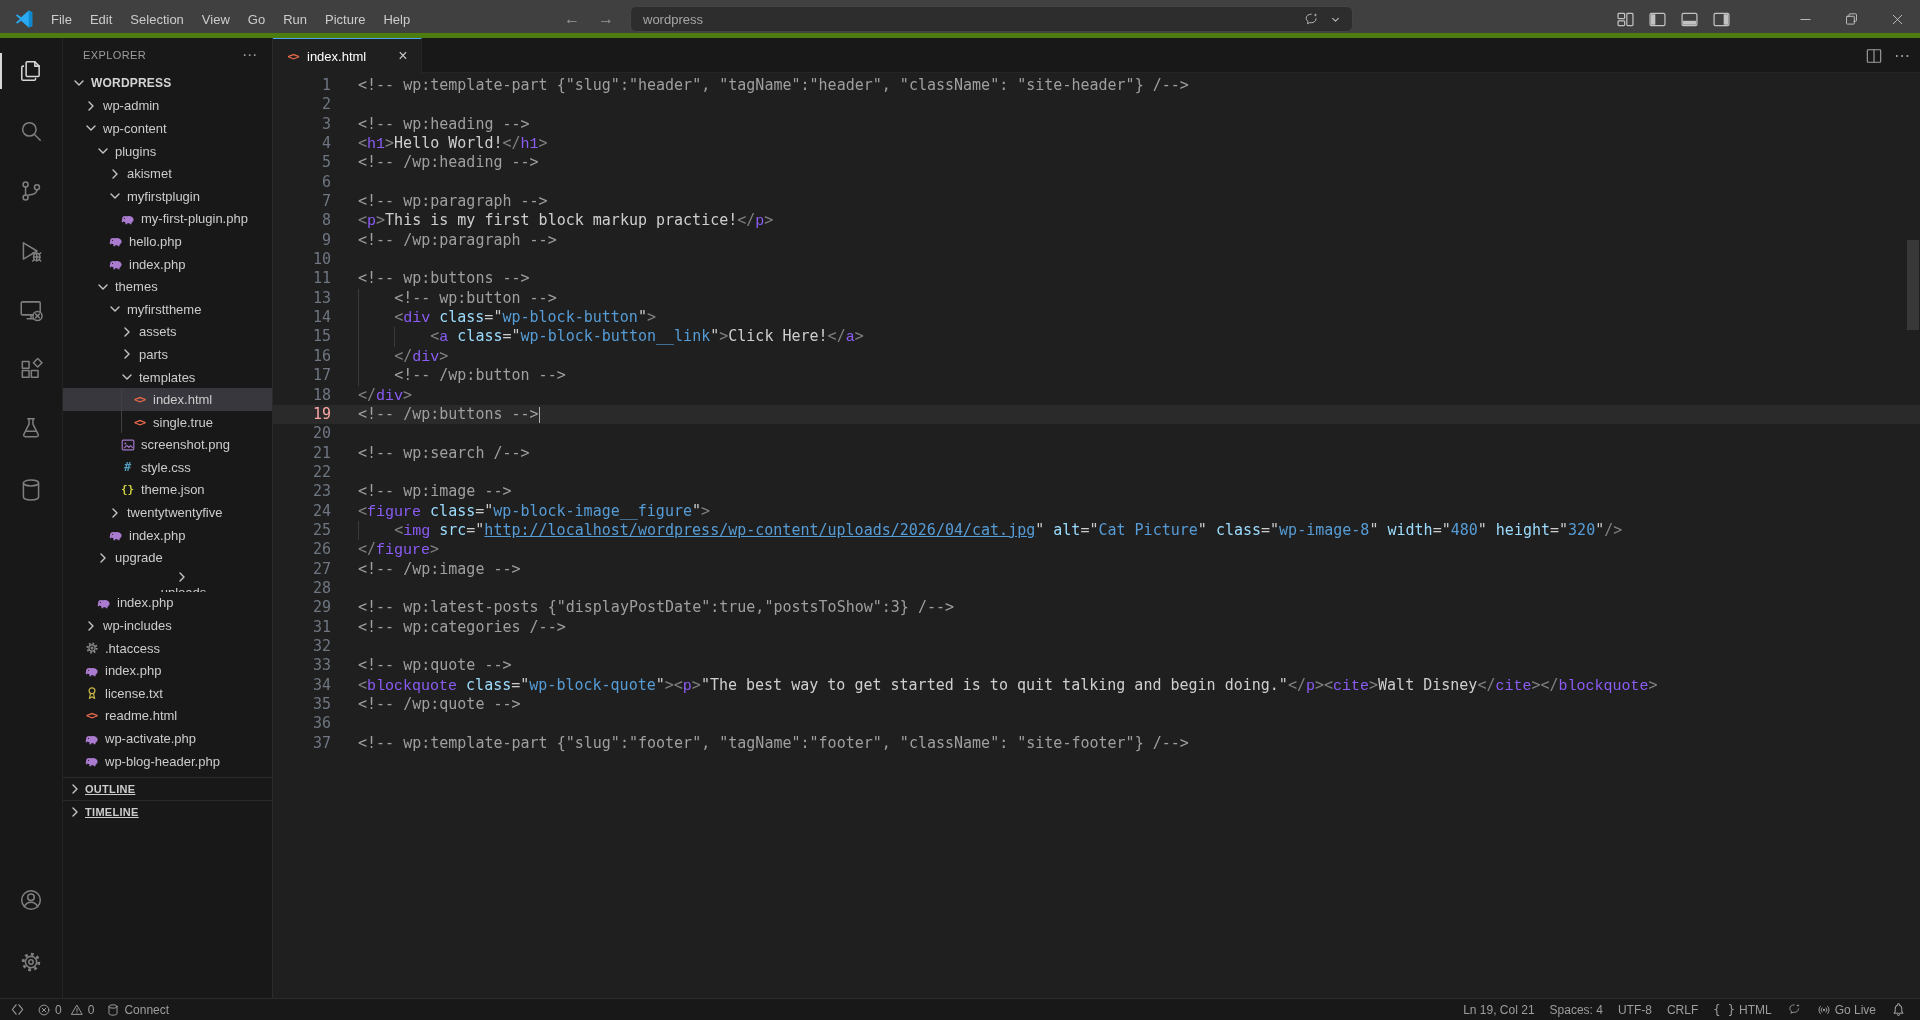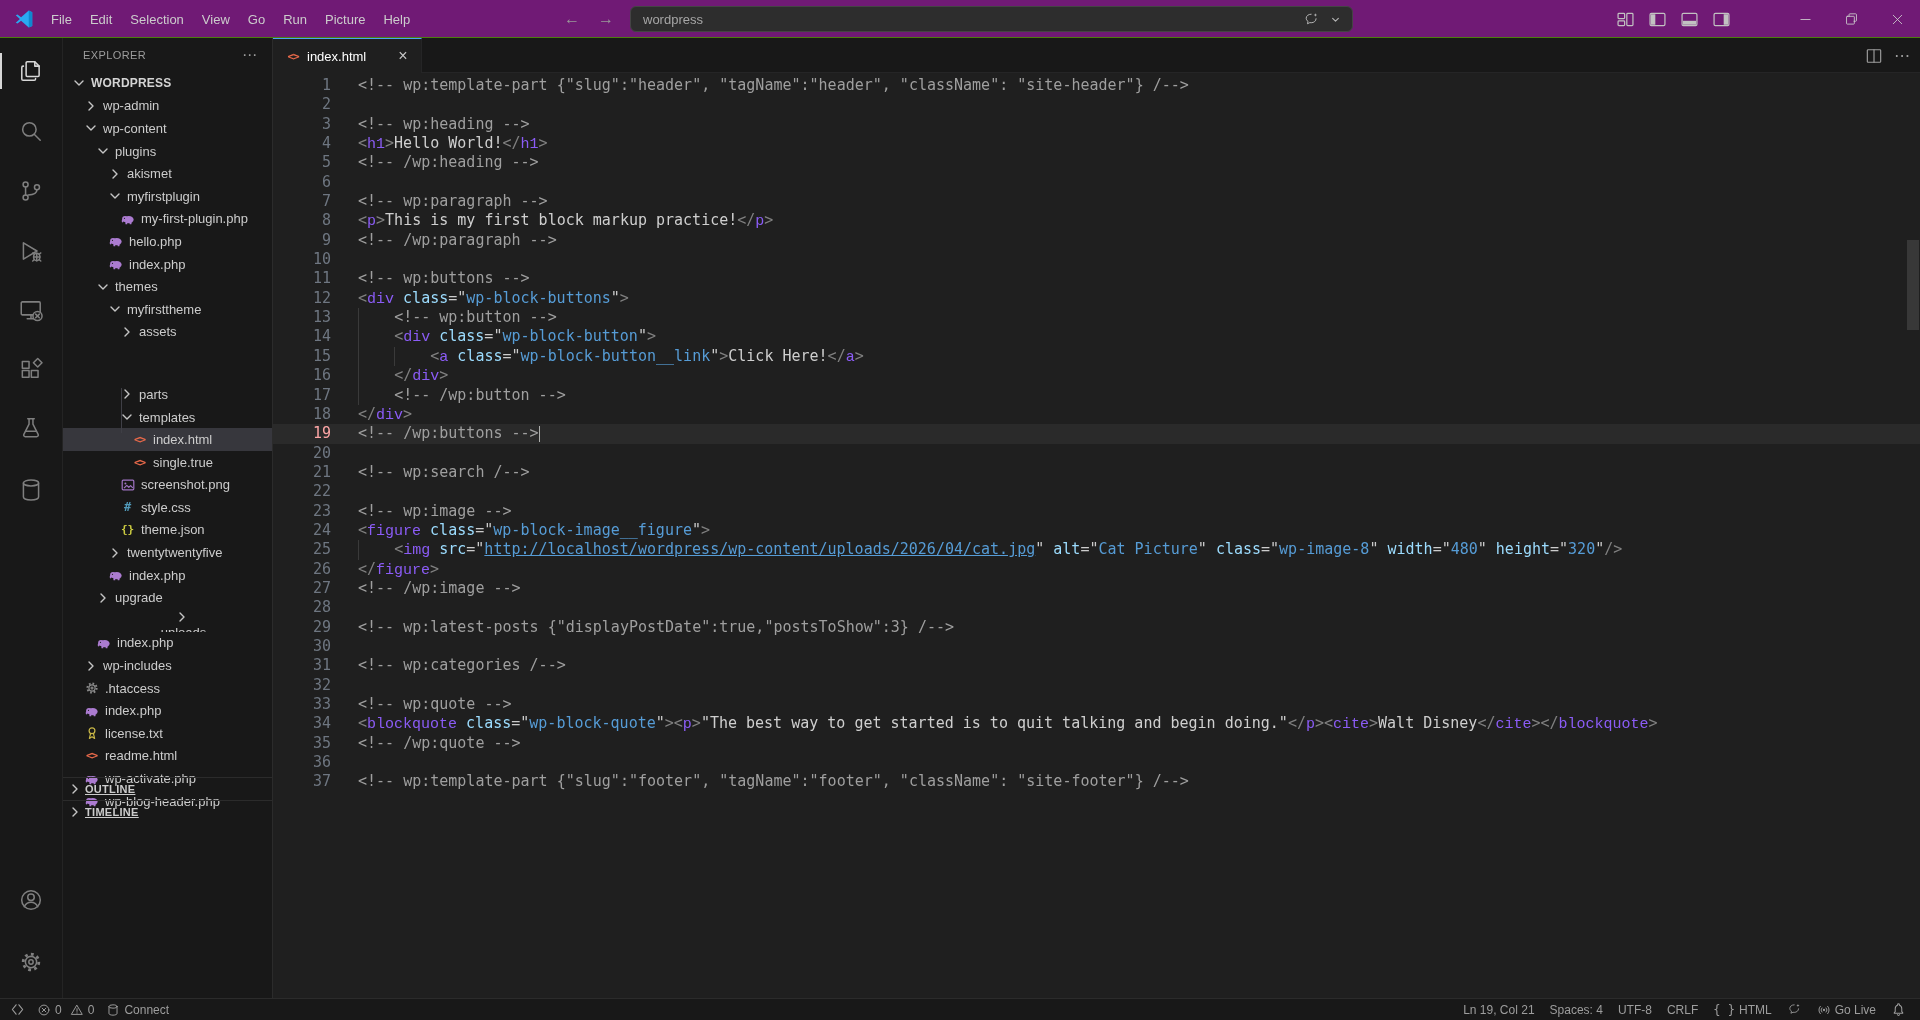--- a/index.html
+++ b/index.html
@@ -1,22 +1,22 @@
 <!DOCTYPE html>
 <html><head>
 <meta charset="utf-8">
 <style>
   * { margin:0; padding:0; box-sizing:border-box; }
   html,body { width:1920px; height:1020px; overflow:hidden; background:#1f1f1f;
     font-family:"Liberation Sans","DejaVu Sans",sans-serif; -webkit-font-smoothing:antialiased; }
   svg { display:block; }
 
   
-  .titlebar { position:absolute; left:0; top:0; width:1920px; height:38px; background:#701a75;
-    border-bottom:1px solid #4d7c0f; z-index:5; }
+  .titlebar { position:absolute; left:0; top:0; width:1920px; height:38px; background:#404040;
+    border-bottom:5px solid #4d7c0f; z-index:5; }
   .vslogo { position:absolute; left:13px; top:8px; width:22px; height:22px; }
   .menubar { position:absolute; left:42px; top:0; height:38px; display:flex; align-items:center; }
   .menu-item { color:#cccccc; font-size:13px; padding:5px 9px; border-radius:5px; cursor:default; }
   .nav-arrows { position:absolute; left:562px; top:0; height:38px; display:flex; align-items:center; gap:14px;
     color:#9a9a9a; font-size:16px; }
   .nav-arrows span { width:20px; text-align:center; }
   .searchbox { position:absolute; left:630px; top:6px; width:723px; height:26px; background:#2d2d2d;
     border:1px solid #444444; border-radius:6px; display:flex; align-items:center; padding:0 10px 0 12px; }
   .searchbox .stext { color:#a6a6a6; font-size:13px; flex:1; }
   .searchbox .sicons { display:flex; align-items:center; gap:9px; color:#b4b4b4; }
@@ -375,21 +375,21 @@
         <span class="tlabel">myfirsttheme</span>
       </div>
       <div class="tree-row" style="padding-left: 56px;">
         <span class="twist">
           <svg viewBox="0 0 16 16" fill="none" stroke="currentColor" stroke-width="1.4" stroke-linejoin="round" stroke-linecap="round">
             <path d="M6 4l4 4-4 4"></path>
           </svg>
         </span>
         <span class="tlabel">assets</span>
       </div>
-      <div class="tree-row" style="padding-left: 56px; margin-top: 40px;">
+      <div class="tree-row" style="padding-left: 56px;">
         <span class="twist">
           <svg viewBox="0 0 16 16" fill="none" stroke="currentColor" stroke-width="1.4" stroke-linejoin="round" stroke-linecap="round">
             <path d="M6 4l4 4-4 4"></path>
           </svg>
         </span>
         <span class="tlabel">parts</span>
       </div>
       <div class="tree-row" style="padding-left: 56px;">
         <span class="twist">
           <svg viewBox="0 0 16 16" fill="none" stroke="currentColor" stroke-width="1.4" stroke-linejoin="round" stroke-linecap="round">
@@ -598,39 +598,37 @@
       <div class="code-line"><span class="gutter">2</span><span class="ctext"></span></div>
       <div class="code-line"><span class="gutter">3</span><span class="ctext"><span class="s-cm">&lt;!-- wp:heading --&gt;</span></span></div>
       <div class="code-line"><span class="gutter">4</span><span class="ctext"><span class="s-pn">&lt;</span><span class="s-tag">h1</span><span class="s-pn">&gt;</span><span class="s-txt">Hello World!</span><span class="s-pn">&lt;/</span><span class="s-tag">h1</span><span class="s-pn">&gt;</span></span></div>
       <div class="code-line"><span class="gutter">5</span><span class="ctext"><span class="s-cm">&lt;!-- /wp:heading --&gt;</span></span></div>
       <div class="code-line"><span class="gutter">6</span><span class="ctext"></span></div>
       <div class="code-line"><span class="gutter">7</span><span class="ctext"><span class="s-cm">&lt;!-- wp:paragraph --&gt;</span></span></div>
       <div class="code-line"><span class="gutter">8</span><span class="ctext"><span class="s-pn">&lt;</span><span class="s-tag">p</span><span class="s-pn">&gt;</span><span class="s-txt">This is my first block markup practice!</span><span class="s-pn">&lt;/</span><span class="s-tag">p</span><span class="s-pn">&gt;</span></span></div>
       <div class="code-line"><span class="gutter">9</span><span class="ctext"><span class="s-cm">&lt;!-- /wp:paragraph --&gt;</span></span></div>
       <div class="code-line"><span class="gutter">10</span><span class="ctext"></span></div>
       <div class="code-line"><span class="gutter">11</span><span class="ctext"><span class="s-cm">&lt;!-- wp:buttons --&gt;</span></span></div>
-      <div class="code-line"><span class="gutter">12</span><span class="ctext"><span class="s-pn">&lt;</span><span class="s-tag">div</span><span class="s-txt"> </span><span class="s-attr">class</span><span class="s-eq">=</span><span class="s-q">"</span><span class="s-val">wp-block-buttons</span><span class="s-q">"</span><span class="s-pn">&gt;</span></span></div>
       <div class="code-line"><span class="gutter">13</span><span class="ctext"><i class="guide" style="left: 0ch;"></i><span class="s-txt">    </span><span class="s-cm">&lt;!-- wp:button --&gt;</span></span></div>
       <div class="code-line"><span class="gutter">14</span><span class="ctext"><i class="guide" style="left: 0ch;"></i><span class="s-txt">    </span><span class="s-pn">&lt;</span><span class="s-tag">div</span><span class="s-txt"> </span><span class="s-attr">class</span><span class="s-eq">=</span><span class="s-q">"</span><span class="s-val">wp-block-button</span><span class="s-q">"</span><span class="s-pn">&gt;</span></span></div>
       <div class="code-line"><span class="gutter">15</span><span class="ctext"><i class="guide" style="left: 0ch;"></i><i class="guide" style="left: 4ch;"></i><span class="s-txt">        </span><span class="s-pn">&lt;</span><span class="s-tag">a</span><span class="s-txt"> </span><span class="s-attr">class</span><span class="s-eq">=</span><span class="s-q">"</span><span class="s-val">wp-block-button__link</span><span class="s-q">"</span><span class="s-pn">&gt;</span><span class="s-txt">Click Here!</span><span class="s-pn">&lt;/</span><span class="s-tag">a</span><span class="s-pn">&gt;</span></span></div>
       <div class="code-line"><span class="gutter">16</span><span class="ctext"><i class="guide" style="left: 0ch;"></i><span class="s-txt">    </span><span class="s-pn">&lt;/</span><span class="s-tag">div</span><span class="s-pn">&gt;</span></span></div>
       <div class="code-line"><span class="gutter">17</span><span class="ctext"><i class="guide" style="left: 0ch;"></i><span class="s-txt">    </span><span class="s-cm">&lt;!-- /wp:button --&gt;</span></span></div>
       <div class="code-line"><span class="gutter">18</span><span class="ctext"><span class="s-pn">&lt;/</span><span class="s-tag">div</span><span class="s-pn">&gt;</span></span></div>
       <div class="code-line active"><span class="gutter">19</span><span class="ctext"><span class="s-cm">&lt;!-- /wp:buttons --&gt;</span><i class="caret" style="left: 20ch;"></i></span></div>
       <div class="code-line"><span class="gutter">20</span><span class="ctext"></span></div>
       <div class="code-line"><span class="gutter">21</span><span class="ctext"><span class="s-cm">&lt;!-- wp:search /--&gt;</span></span></div>
       <div class="code-line"><span class="gutter">22</span><span class="ctext"></span></div>
       <div class="code-line"><span class="gutter">23</span><span class="ctext"><span class="s-cm">&lt;!-- wp:image --&gt;</span></span></div>
       <div class="code-line"><span class="gutter">24</span><span class="ctext"><span class="s-pn">&lt;</span><span class="s-tag">figure</span><span class="s-txt"> </span><span class="s-attr">class</span><span class="s-eq">=</span><span class="s-q">"</span><span class="s-val">wp-block-image__figure</span><span class="s-q">"</span><span class="s-pn">&gt;</span></span></div>
       <div class="code-line"><span class="gutter">25</span><span class="ctext"><i class="guide" style="left: 0ch;"></i><span class="s-txt">    </span><span class="s-pn">&lt;</span><span class="s-tag">img</span><span class="s-txt"> </span><span class="s-attr">src</span><span class="s-eq">=</span><span class="s-q">"</span><span class="s-url">http://localhost/wordpress/wp-content/uploads/2026/04/cat.jpg</span><span class="s-q">"</span><span class="s-txt"> </span><span class="s-attr">alt</span><span class="s-eq">=</span><span class="s-q">"</span><span class="s-val">Cat Picture</span><span class="s-q">"</span><span class="s-txt"> </span><span class="s-attr">class</span><span class="s-eq">=</span><span class="s-q">"</span><span class="s-val">wp-image-8</span><span class="s-q">"</span><span class="s-txt"> </span><span class="s-attr">width</span><span class="s-eq">=</span><span class="s-q">"</span><span class="s-val">480</span><span class="s-q">"</span><span class="s-txt"> </span><span class="s-attr">height</span><span class="s-eq">=</span><span class="s-q">"</span><span class="s-val">320</span><span class="s-q">"</span><span class="s-pn">/&gt;</span></span></div>
       <div class="code-line"><span class="gutter">26</span><span class="ctext"><span class="s-pn">&lt;/</span><span class="s-tag">figure</span><span class="s-pn">&gt;</span></span></div>
       <div class="code-line"><span class="gutter">27</span><span class="ctext"><span class="s-cm">&lt;!-- /wp:image --&gt;</span></span></div>
       <div class="code-line"><span class="gutter">28</span><span class="ctext"></span></div>
       <div class="code-line"><span class="gutter">29</span><span class="ctext"><span class="s-cm">&lt;!-- wp:latest-posts {"displayPostDate":true,"postsToShow":3} /--&gt;</span></span></div>
-      <div class="code-line"><span class="gutter">30</span><span class="ctext"></span></div>
       <div class="code-line"><span class="gutter">31</span><span class="ctext"><span class="s-cm">&lt;!-- wp:categories /--&gt;</span></span></div>
       <div class="code-line"><span class="gutter">32</span><span class="ctext"></span></div>
       <div class="code-line"><span class="gutter">33</span><span class="ctext"><span class="s-cm">&lt;!-- wp:quote --&gt;</span></span></div>
       <div class="code-line"><span class="gutter">34</span><span class="ctext"><span class="s-pn">&lt;</span><span class="s-tag">blockquote</span><span class="s-txt"> </span><span class="s-attr">class</span><span class="s-eq">=</span><span class="s-q">"</span><span class="s-val">wp-block-quote</span><span class="s-q">"</span><span class="s-pn">&gt;&lt;</span><span class="s-tag">p</span><span class="s-pn">&gt;</span><span class="s-txt">"The best way to get started is to quit talking and begin doing."</span><span class="s-pn">&lt;/</span><span class="s-tag">p</span><span class="s-pn">&gt;&lt;</span><span class="s-tag">cite</span><span class="s-pn">&gt;</span><span class="s-txt">Walt Disney</span><span class="s-pn">&lt;/</span><span class="s-tag">cite</span><span class="s-pn">&gt;&lt;/</span><span class="s-tag">blockquote</span><span class="s-pn">&gt;</span></span></div>
       <div class="code-line"><span class="gutter">35</span><span class="ctext"><span class="s-cm">&lt;!-- /wp:quote --&gt;</span></span></div>
       <div class="code-line"><span class="gutter">36</span><span class="ctext"></span></div>
       <div class="code-line"><span class="gutter">37</span><span class="ctext"><span class="s-cm">&lt;!-- wp:template-part {"slug":"footer", "tagName":"footer", "className": "site-footer"} /--&gt;</span></span></div>
     </div>
   <div class="scroll-thumb"></div>
 </div>

